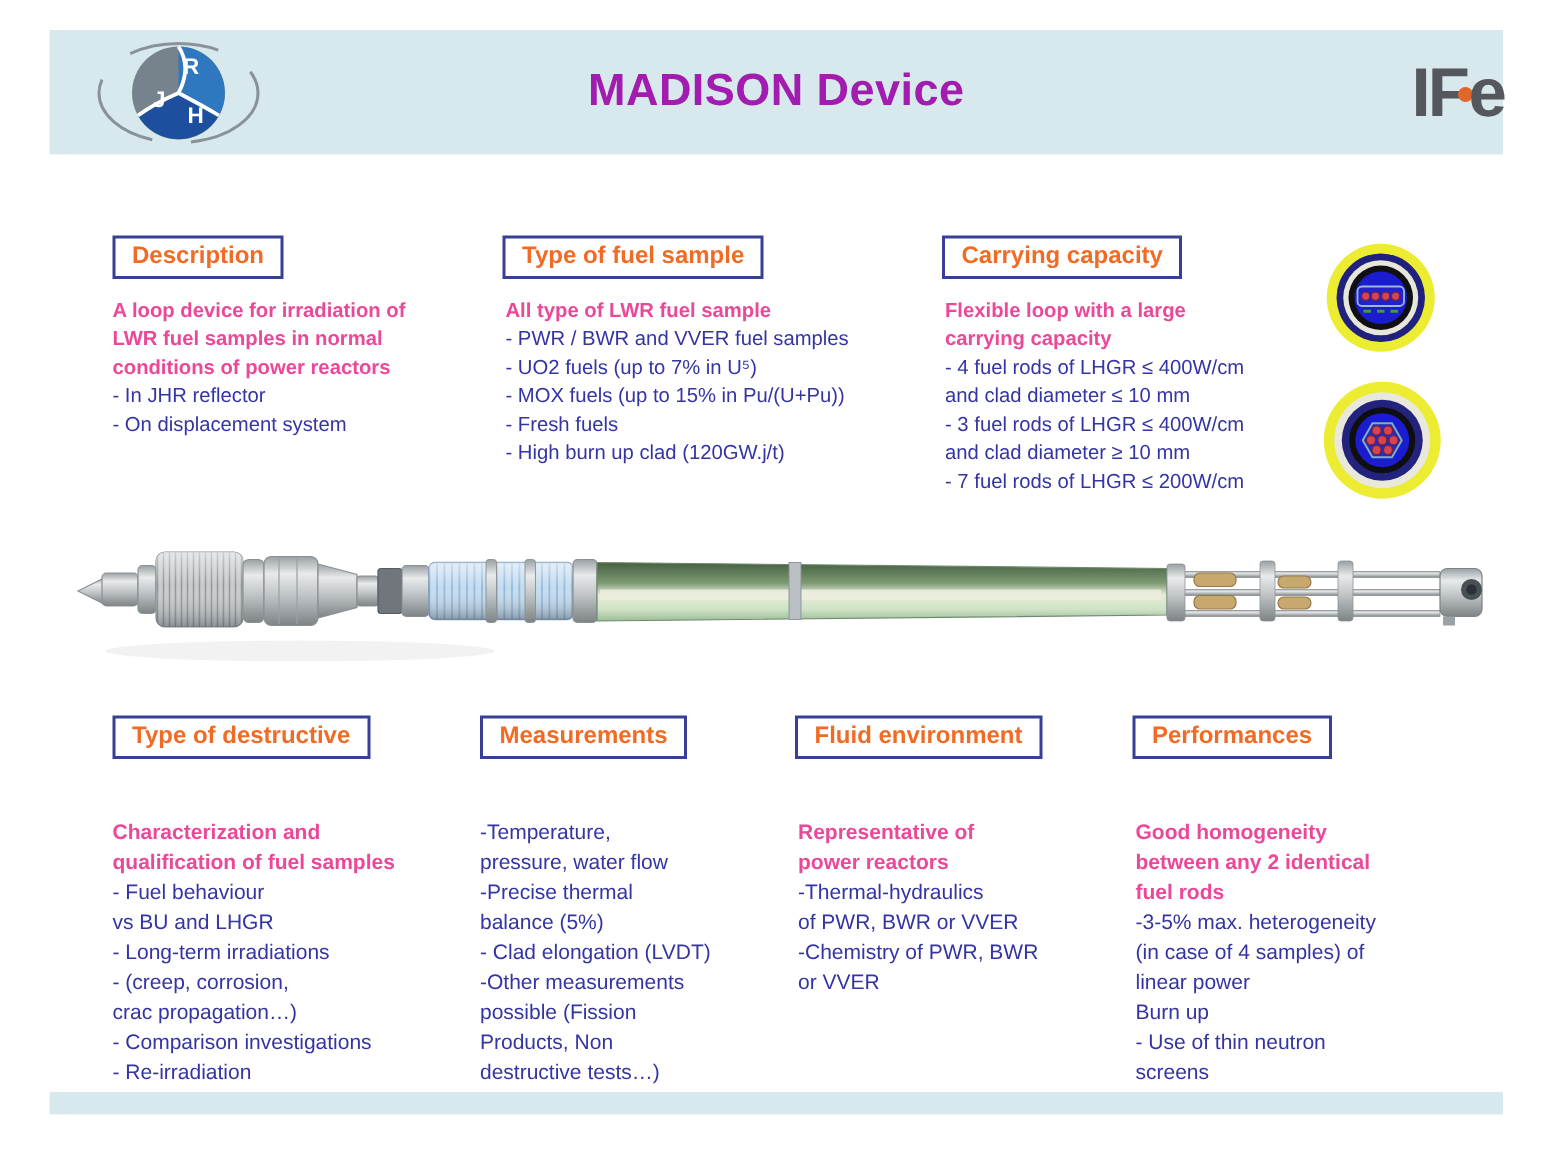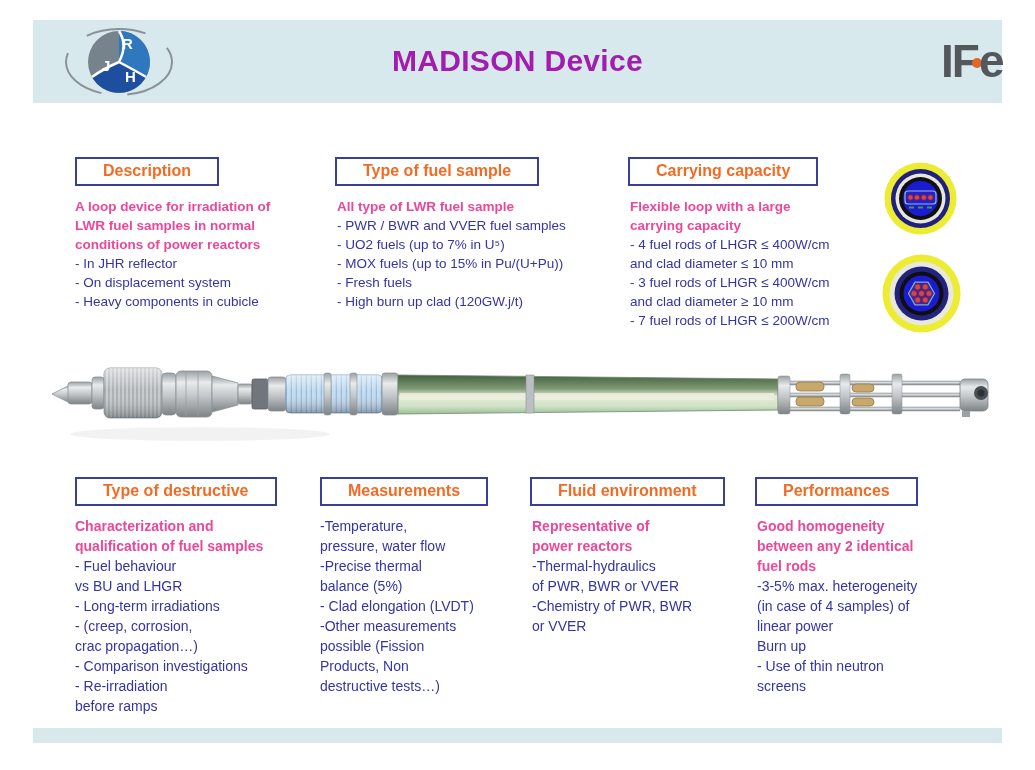--- a/index.html
+++ b/index.html
@@ -10,26 +10,26 @@
   .band.header{top:20px;height:83px;}
   .band.footer{top:728px;height:15px;}
 
   .page-title{position:absolute;left:0;right:0;top:44px;text-align:center;
     color:#a21caf;font-size:30px;font-weight:bold;letter-spacing:.3px;}
 
   .jhr-logo{position:absolute;left:62px;top:25px;}
   .ife-logo{position:absolute;left:941px;top:33px;}
 
   .title-box{position:absolute;border:2px solid #383f94;background:#ffffff;
-    padding:3px 26px 4px;color:#f26b24;font-weight:bold;font-size:16px;white-space:nowrap;}
+    padding:3px 11px 4px;color:#f26b24;font-weight:bold;font-size:16px;white-space:nowrap;}
 
   .body{position:absolute;color:#3434a4;}
   .body .intro .line{font-weight:bold;color:#ec4899;}
   .top-body{font-size:13.5px;line-height:19px;}
-  .bottom-body{font-size:14px;line-height:20px;}
+  .bottom-body{font-size:14px;line-height:20px;margin-top:28px;}
 
   .xsec{position:absolute;}
   .device{position:absolute;left:40px;top:352px;}
 </style>
 </head>
 <body>
 
 <div class="page">
 
   <div class="band header"></div>
@@ -66,21 +66,20 @@
 
   <div class="body top-body" style="left:75px;top:197px;width:245px">
     <div class="intro">
         <div class="line">A loop device for irradiation of</div>
         <div class="line">LWR fuel samples in normal</div>
         <div class="line">conditions of power reactors</div>
       </div>
     <div class="items">
         <div class="line">- In JHR reflector</div>
         <div class="line">- On displacement system</div>
-        <div class="line">- Heavy components in cubicle</div>
       </div>
   </div>
   <div class="body top-body" style="left:337px;top:197px;width:290px">
     <div class="intro">
         <div class="line">All type of LWR fuel sample</div>
       </div>
     <div class="items">
         <div class="line">- PWR / BWR and VVER fuel samples</div>
         <div class="line">- UO2 fuels (up to 7% in U⁵)</div>
         <div class="line">- MOX fuels (up to 15% in Pu/(U+Pu))</div>

